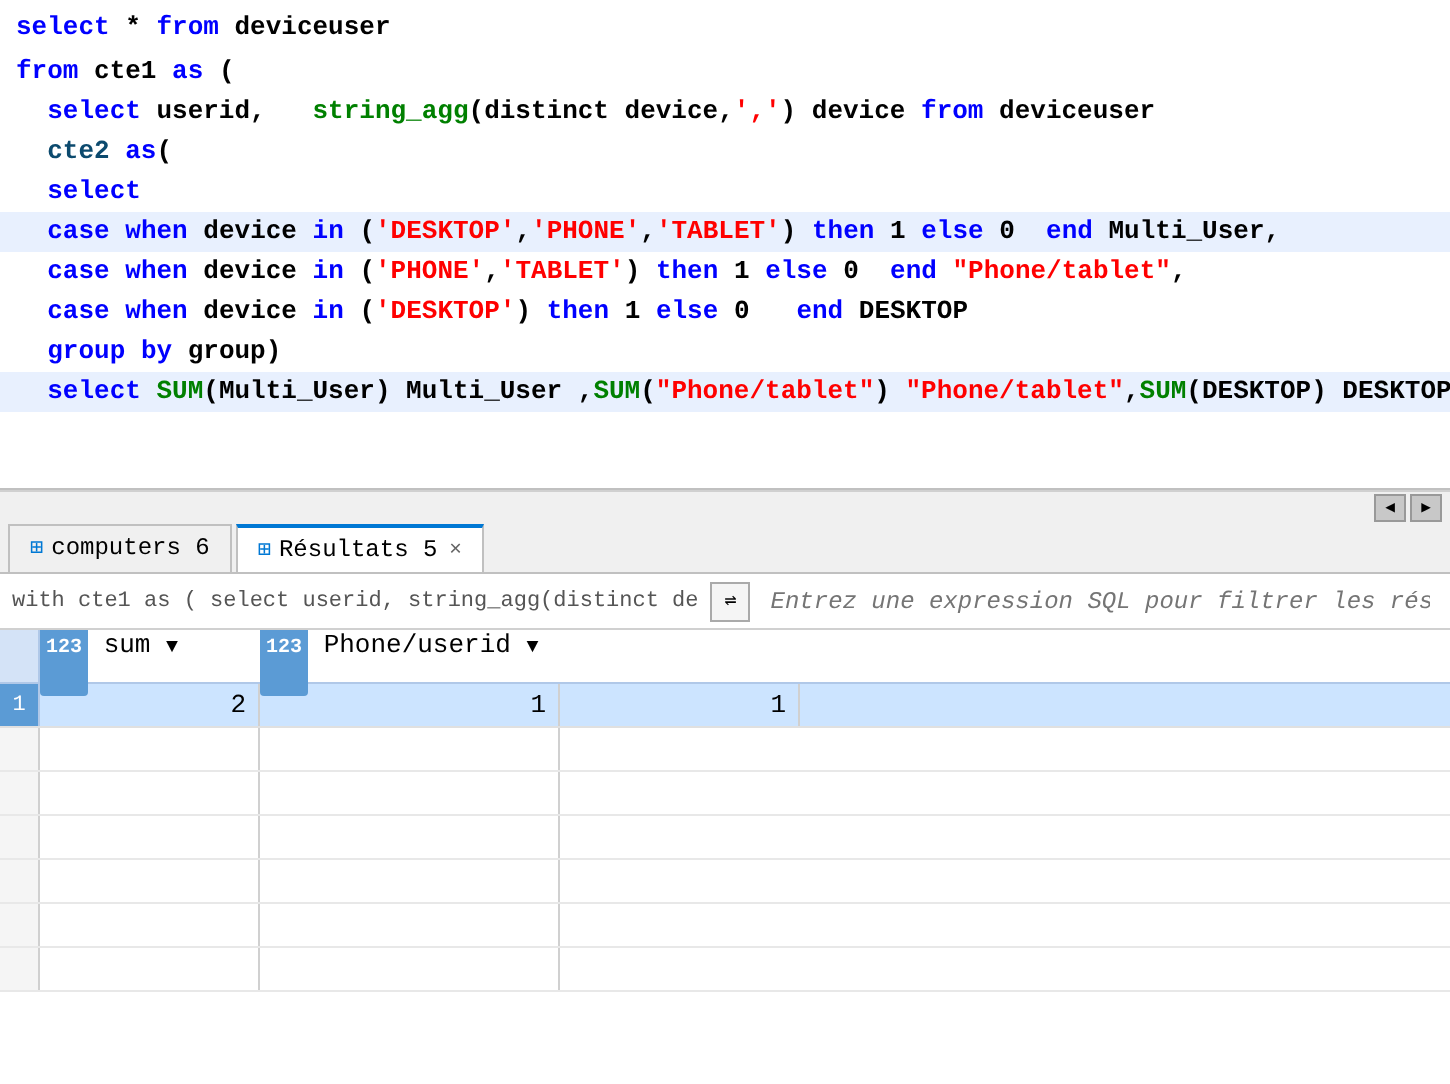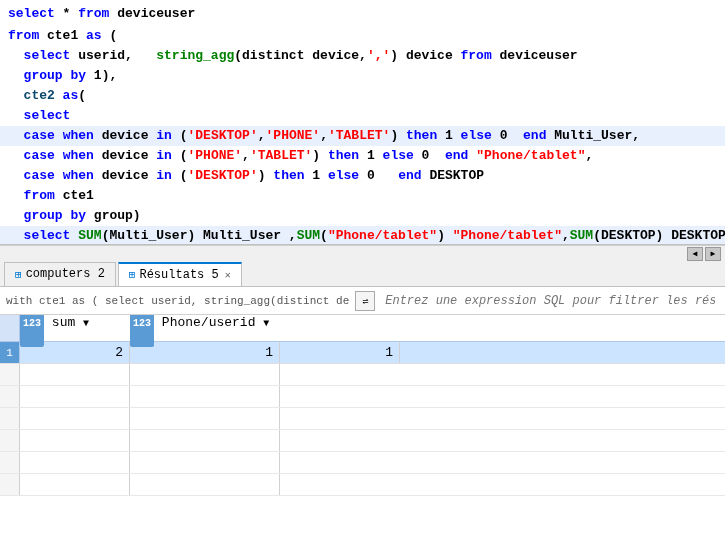--- a/index.html
+++ b/index.html
@@ -224,43 +224,41 @@
 <body>
 
 <div style="display:flex;flex-direction:column;height:542px;width:725px;">
 
   <div class="code-editor" style="height:245px;overflow:hidden;">
     <div id="code-lines-container">
         <div class="code-line"><span style="color: rgb(0, 0, 255);">select</span><span style="color: rgb(0, 0, 0);"> * </span><span style="color: rgb(0, 0, 255);">from</span><span style="color: rgb(0, 0, 0);"> deviceuser</span></div>
         <div class="code-line"></div>
         <div class="code-line"><span style="color: rgb(0, 0, 255);">from</span><span style="color: rgb(0, 0, 0);"> cte1 </span><span style="color: rgb(0, 0, 255);">as</span><span style="color: rgb(0, 0, 0);"> (</span></div>
         <div class="code-line"><span style="color: rgb(0, 0, 0);">  </span><span style="color: rgb(0, 0, 255);">select</span><span style="color: rgb(0, 0, 0);"> userid,   </span><span style="color: rgb(0, 128, 0);">string_agg</span><span style="color: rgb(0, 0, 0);">(distinct device,</span><span style="color: rgb(255, 0, 0);">','</span><span style="color: rgb(0, 0, 0);">) device </span><span style="color: rgb(0, 0, 255);">from</span><span style="color: rgb(0, 0, 0);"> deviceuser</span></div>
-        <div class="code-line"><span style="color: rgb(0, 0, 0);">  </span><span style="color: rgb(0, 0, 255);">group</span><span style="color: rgb(0, 0, 0);"> </span><span style="color: rgb(0, 0, 255);">by</span><span style="color: rgb(0, 0, 0);"> 1),</span></div>
         <div class="code-line"><span style="color: #0c4a6e;">  cte2 </span><span style="color: rgb(0, 0, 255);">as</span><span style="color: rgb(0, 0, 0);">(</span></div>
         <div class="code-line"><span style="color: rgb(0, 0, 0);">  </span><span style="color: rgb(0, 0, 255);">select</span></div>
         <div class="code-line highlighted"><span style="color: rgb(0, 0, 0);">  </span><span style="color: rgb(0, 0, 255);">case</span><span style="color: rgb(0, 0, 0);"> </span><span style="color: rgb(0, 0, 255);">when</span><span style="color: rgb(0, 0, 0);"> device </span><span style="color: rgb(0, 0, 255);">in</span><span style="color: rgb(0, 0, 0);"> (</span><span style="color: rgb(255, 0, 0);">'DESKTOP'</span><span style="color: rgb(0, 0, 0);">,</span><span style="color: rgb(255, 0, 0);">'PHONE'</span><span style="color: rgb(0, 0, 0);">,</span><span style="color: rgb(255, 0, 0);">'TABLET'</span><span style="color: rgb(0, 0, 0);">) </span><span style="color: rgb(0, 0, 255);">then</span><span style="color: rgb(0, 0, 0);"> 1 </span><span style="color: rgb(0, 0, 255);">else</span><span style="color: rgb(0, 0, 0);"> 0  </span><span style="color: rgb(0, 0, 255);">end</span><span style="color: rgb(0, 0, 0);"> Multi_User,</span></div>
         <div class="code-line"><span style="color: rgb(0, 0, 0);">  </span><span style="color: rgb(0, 0, 255);">case</span><span style="color: rgb(0, 0, 0);"> </span><span style="color: rgb(0, 0, 255);">when</span><span style="color: rgb(0, 0, 0);"> device </span><span style="color: rgb(0, 0, 255);">in</span><span style="color: rgb(0, 0, 0);"> (</span><span style="color: rgb(255, 0, 0);">'PHONE'</span><span style="color: rgb(0, 0, 0);">,</span><span style="color: rgb(255, 0, 0);">'TABLET'</span><span style="color: rgb(0, 0, 0);">) </span><span style="color: rgb(0, 0, 255);">then</span><span style="color: rgb(0, 0, 0);"> 1 </span><span style="color: rgb(0, 0, 255);">else</span><span style="color: rgb(0, 0, 0);"> 0  </span><span style="color: rgb(0, 0, 255);">end</span><span style="color: rgb(0, 0, 0);"> </span><span style="color: rgb(255, 0, 0);">"Phone/tablet"</span><span style="color: rgb(0, 0, 0);">,</span></div>
         <div class="code-line"><span style="color: rgb(0, 0, 0);">  </span><span style="color: rgb(0, 0, 255);">case</span><span style="color: rgb(0, 0, 0);"> </span><span style="color: rgb(0, 0, 255);">when</span><span style="color: rgb(0, 0, 0);"> device </span><span style="color: rgb(0, 0, 255);">in</span><span style="color: rgb(0, 0, 0);"> (</span><span style="color: rgb(255, 0, 0);">'DESKTOP'</span><span style="color: rgb(0, 0, 0);">) </span><span style="color: rgb(0, 0, 255);">then</span><span style="color: rgb(0, 0, 0);"> 1 </span><span style="color: rgb(0, 0, 255);">else</span><span style="color: rgb(0, 0, 0);"> 0   </span><span style="color: rgb(0, 0, 255);">end</span><span style="color: rgb(0, 0, 0);"> DESKTOP</span></div>
-        <div class="code-line"><span style="color: rgb(0, 0, 0);">  </span><span style="color: rgb(0, 0, 255);">from</span><span style="color: rgb(0, 0, 0);"> cte1</span></div>
         <div class="code-line"><span style="color: rgb(0, 0, 0);">  </span><span style="color: rgb(0, 0, 255);">group</span><span style="color: rgb(0, 0, 0);"> </span><span style="color: rgb(0, 0, 255);">by</span><span style="color: rgb(0, 0, 0);"> group)</span></div>
         <div class="code-line highlighted"><span style="color: rgb(0, 0, 0);">  </span><span style="color: rgb(0, 0, 255);">select</span><span style="color: rgb(0, 0, 0);"> </span><span style="color: rgb(0, 128, 0);">SUM</span><span style="color: rgb(0, 0, 0);">(Multi_User) Multi_User ,</span><span style="color: rgb(0, 128, 0);">SUM</span><span style="color: rgb(0, 0, 0);">(</span><span style="color: rgb(255, 0, 0);">"Phone/tablet"</span><span style="color: rgb(0, 0, 0);">) </span><span style="color: rgb(255, 0, 0);">"Phone/tablet"</span><span style="color: rgb(0, 0, 0);">,</span><span style="color: rgb(0, 128, 0);">SUM</span><span style="color: rgb(0, 0, 0);">(DESKTOP) DESKTOP</span></div>
       </div>
   </div>
 
   <div class="code-scrollbar">
     <div class="scroll-arrow">◀</div>
     <div class="scroll-arrow">▶</div>
   </div>
 
   <div class="bottom-section">
 
     <div class="tab-bar">
       <div class="tab">
         <span class="tab-icon">⊞</span>
-        <span>computers 2</span>
+        <span>computers 6</span>
       </div>
       <div class="tab active">
         <span class="tab-icon">⊞</span>
         <span>Résultats 5</span>
         <span class="tab-close">✕</span>
       </div>
     </div>
 
     <div class="filter-bar">
       <span class="filter-query">with cte1 as ( select userid, string_agg(distinct de</span>

